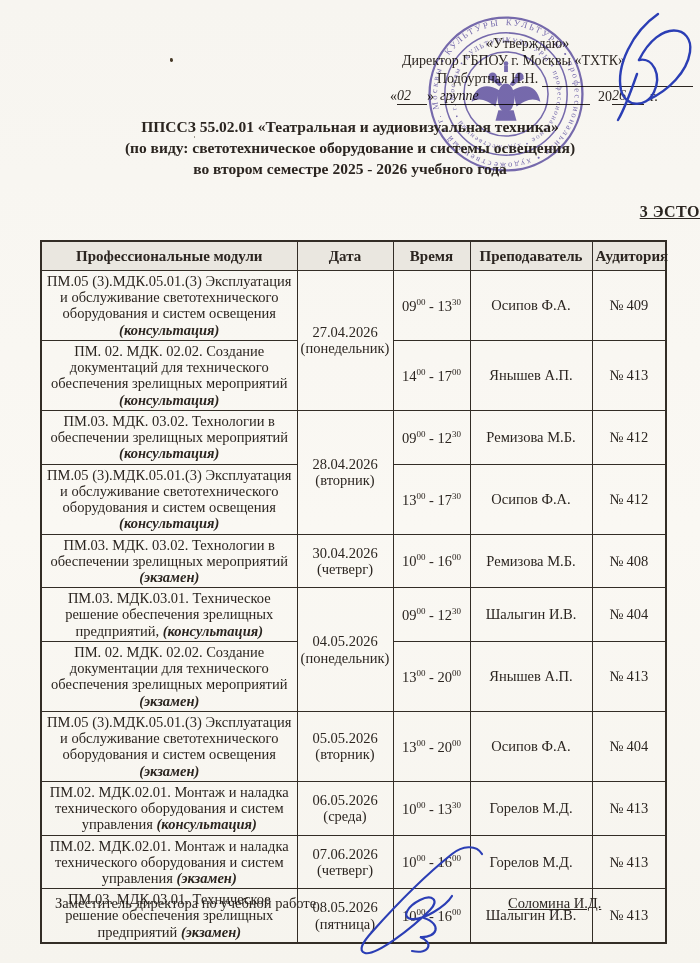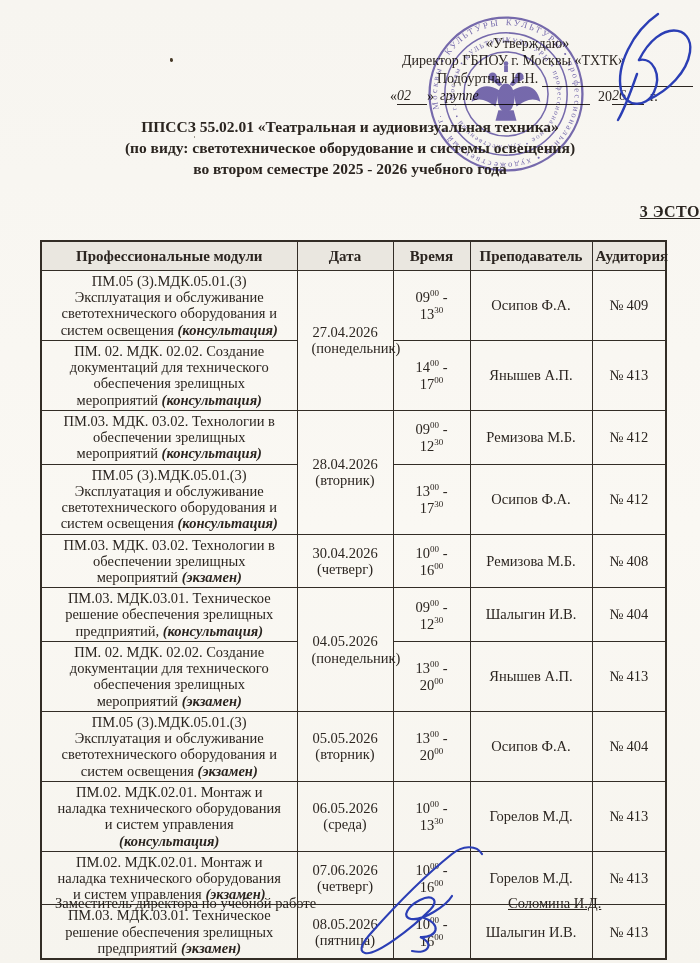--- a/index.html
+++ b/index.html
@@ -38,21 +38,21 @@
   .sig-bottom{position:absolute;left:352px;top:834px;width:145px;height:126px;}
   
   .title{position:absolute;top:116px;left:38px;width:624px;text-align:center;
     font-weight:bold;font-size:15.5px;line-height:21px;}
   .group-heading{position:absolute;top:203px;left:0;width:700px;text-align:right;
     font-weight:bold;font-size:16px;text-decoration:underline;letter-spacing:.5px;}
   
   table.schedule{position:absolute;top:240px;left:40px;width:625px;
     border-collapse:collapse;border:2px solid #332d26;table-layout:fixed;}
   .schedule th,.schedule td{border:1.6px solid #332d26;text-align:center;vertical-align:middle;
-    padding:2px 14px;font-size:14.5px;line-height:1.12;}
+    padding:2px 0;font-size:14.5px;line-height:1.12;}
   .schedule th{font-size:15px;font-weight:bold;background:#eae7e0;height:24px;padding:2px 3px;}
   .schedule td.module .label, .schedule td.module .label *{font-weight:bold;font-style:italic;}
   .schedule td .sup{font-size:9px;vertical-align:super;letter-spacing:0;}
   .schedule td.date div{white-space:nowrap;}
   
   .footer-left{position:absolute;top:895px;left:55px;font-size:14.5px;}
   .footer-right{position:absolute;top:895px;left:508px;font-size:14.5px;text-decoration:underline;}
 </style>
 </head>
 <body>

